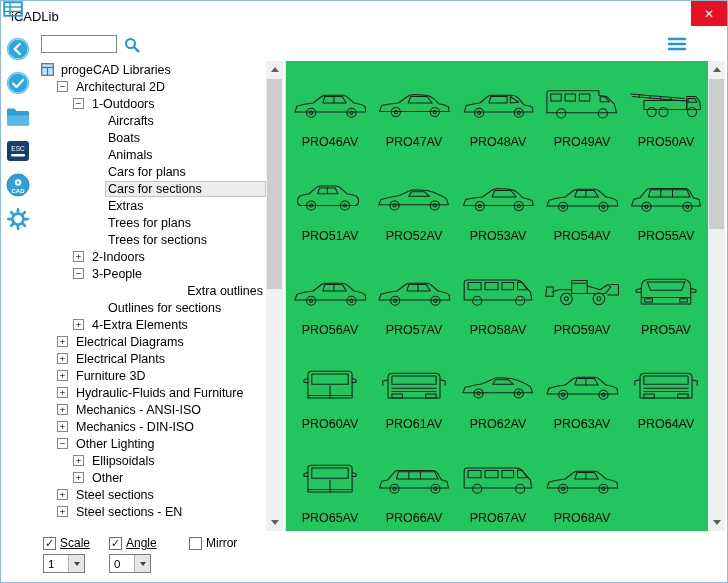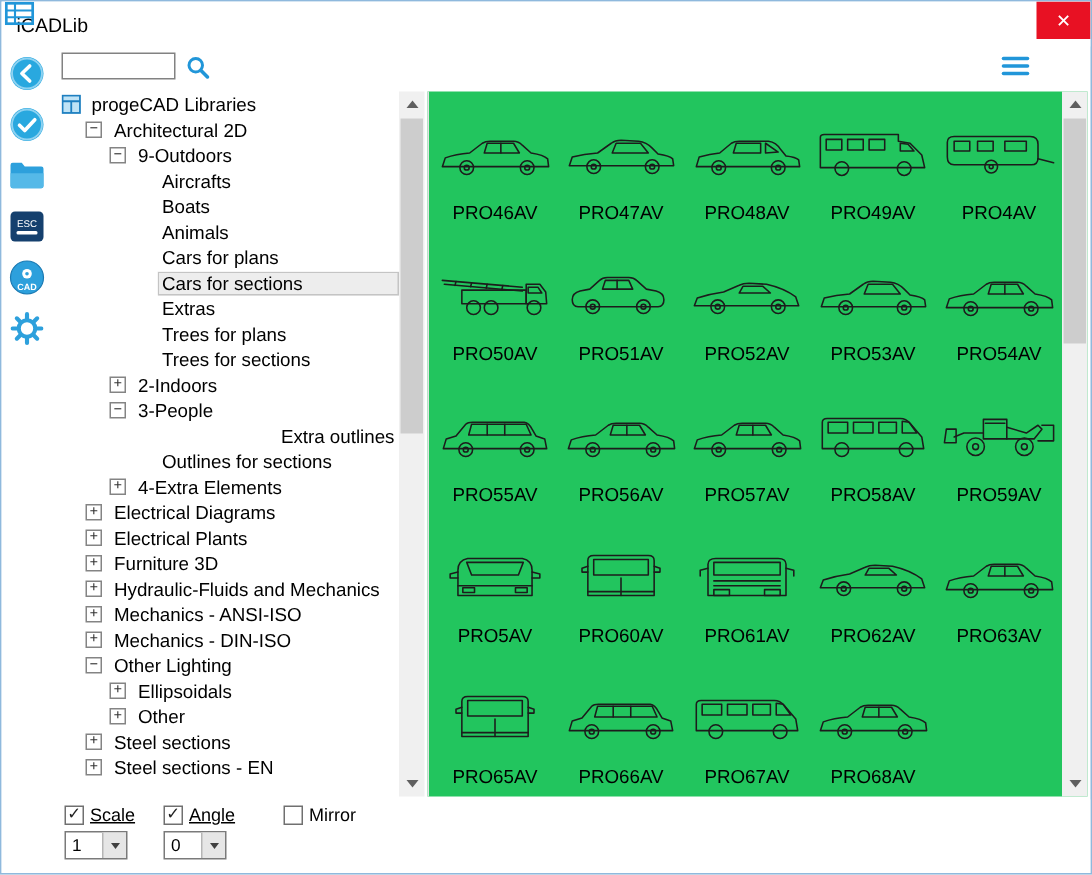--- a/index.html
+++ b/index.html
@@ -174,21 +174,21 @@
             </svg>
           </span>
           <span class="tree-label">progeCAD Libraries</span>
         </div>
         <div class="tree-row" style="padding-left: 20px;">
           <span class="expander">−</span>
           <span class="tree-label">Architectural 2D</span>
         </div>
         <div class="tree-row" style="padding-left: 36px;">
           <span class="expander">−</span>
-          <span class="tree-label">9-Outdoors</span>
+          <span class="tree-label">1-Outdoors</span>
         </div>
         <div class="tree-row" style="padding-left: 52px;">
           <span class="tree-spacer"></span>
           <span class="tree-label">Aircrafts</span>
         </div>
         <div class="tree-row" style="padding-left: 52px;">
           <span class="tree-spacer"></span>
           <span class="tree-label">Boats</span>
         </div>
         <div class="tree-row" style="padding-left: 52px;">
@@ -242,21 +242,21 @@
         <div class="tree-row" style="padding-left: 20px;">
           <span class="expander">+</span>
           <span class="tree-label">Electrical Plants</span>
         </div>
         <div class="tree-row" style="padding-left: 20px;">
           <span class="expander">+</span>
           <span class="tree-label">Furniture 3D</span>
         </div>
         <div class="tree-row" style="padding-left: 20px;">
           <span class="expander">+</span>
-          <span class="tree-label">Hydraulic-Fluids and Mechanics</span>
+          <span class="tree-label">Hydraulic-Fluids and Furniture</span>
         </div>
         <div class="tree-row" style="padding-left: 20px;">
           <span class="expander">+</span>
           <span class="tree-label">Mechanics - ANSI-ISO</span>
         </div>
         <div class="tree-row" style="padding-left: 20px;">
           <span class="expander">+</span>
           <span class="tree-label">Mechanics - DIN-ISO</span>
         </div>
         <div class="tree-row" style="padding-left: 20px;">
@@ -340,34 +340,20 @@
                 <path d="M6 43 L6 12 Q6 9 10 9 L86 9 L86 16 L98 18 L110 30 L113 43 Z"></path>
                 <rect x="12" y="14" width="16" height="11"></rect>
                 <rect x="34" y="14" width="16" height="11"></rect>
                 <rect x="56" y="14" width="16" height="11"></rect>
                 <path d="M88 18 L96 19 L102 26 L88 26 Z"></path>
                 <circle cx="28" cy="44" r="7"></circle>
                 <circle cx="92" cy="44" r="7"></circle>
               </g>
             </svg></div>
           <div class="thumb-label">PRO49AV</div>
-        </div>
-        <div class="thumb">
-          <div><svg width="78" height="48" viewBox="0 0 120 56">
-              <g fill="none" stroke="#1c1c1c" stroke-width="1.6" stroke-linejoin="round" stroke-linecap="round">
-                <path d="M14 40 Q7 40 7 32 L7 17 Q7 11 14 11 L92 11 Q100 11 100 19 L100 33 Q100 40 93 40 Z"></path>
-                <rect x="14" y="16" width="16" height="10"></rect>
-                <rect x="38" y="16" width="16" height="10"></rect>
-                <rect x="66" y="16" width="22" height="10"></rect>
-                <path d="M100 34 L116 38"></path>
-                <circle cx="52" cy="42" r="6.5"></circle>
-                <circle cx="52" cy="42" r="2"></circle>
-              </g>
-            </svg></div>
-          <div class="thumb-label">PRO4AV</div>
         </div>
         <div class="thumb">
           <div><svg width="78" height="48" viewBox="0 0 120 56">
               <g fill="none" stroke="#1c1c1c" stroke-width="1.6" stroke-linejoin="round" stroke-linecap="round">
                 <rect x="26" y="24" width="66" height="14"></rect>
                 <path d="M92 38 L92 18 L106 18 L112 26 L113 38 Z"></path>
                 <path d="M94 21 L104 21 L108 27 L94 27 Z"></path>
                 <path d="M6 14 L88 21 M8 18 L88 25"></path>
                 <line x1="20" y1="15.2" x2="19" y2="19.2"></line>
                 <line x1="36" y1="16.6" x2="35" y2="20.6"></line>
@@ -573,20 +559,35 @@
                 <circle cx="31" cy="43" r="2.5"></circle>
                 <circle cx="93" cy="43" r="7"></circle>
                 <circle cx="93" cy="43" r="2.5"></circle>
               </g>
             </svg></div>
           <div class="thumb-label">PRO63AV</div>
         </div>
         <div class="thumb">
           <div><svg width="78" height="48" viewBox="0 0 120 56">
               <g fill="none" stroke="#1c1c1c" stroke-width="1.6" stroke-linejoin="round" stroke-linecap="round">
+                <path d="M20 48 L20 16 Q20 10 28 10 L92 10 Q100 10 100 16 L100 48 Z"></path>
+                <rect x="26" y="14" width="68" height="13"></rect>
+                <line x1="26" y1="33" x2="94" y2="33"></line>
+                <line x1="26" y1="38" x2="94" y2="38"></line>
+                <rect x="26" y="42" width="16" height="6"></rect>
+                <rect x="78" y="42" width="16" height="6"></rect>
+                <path d="M20 20 L12 22 L12 28"></path>
+                <path d="M100 20 L108 22 L108 28"></path>
+              </g>
+            </svg></div>
+          <div class="thumb-label">PRO64AV</div>
+        </div>
+        <div class="thumb">
+          <div><svg width="78" height="48" viewBox="0 0 120 56">
+              <g fill="none" stroke="#1c1c1c" stroke-width="1.6" stroke-linejoin="round" stroke-linecap="round">
                 <path d="M26 48 L26 12 Q26 7 32 7 L88 7 Q94 7 94 12 L94 48 Z"></path>
                 <rect x="32" y="11" width="56" height="16"></rect>
                 <line x1="60" y1="30" x2="60" y2="48"></line>
                 <line x1="26" y1="44" x2="94" y2="44"></line>
                 <path d="M26 18 L20 20 L20 24 L26 24"></path>
                 <path d="M94 18 L100 20 L100 24 L94 24"></path>
               </g>
             </svg></div>
           <div class="thumb-label">PRO65AV</div>
         </div>

